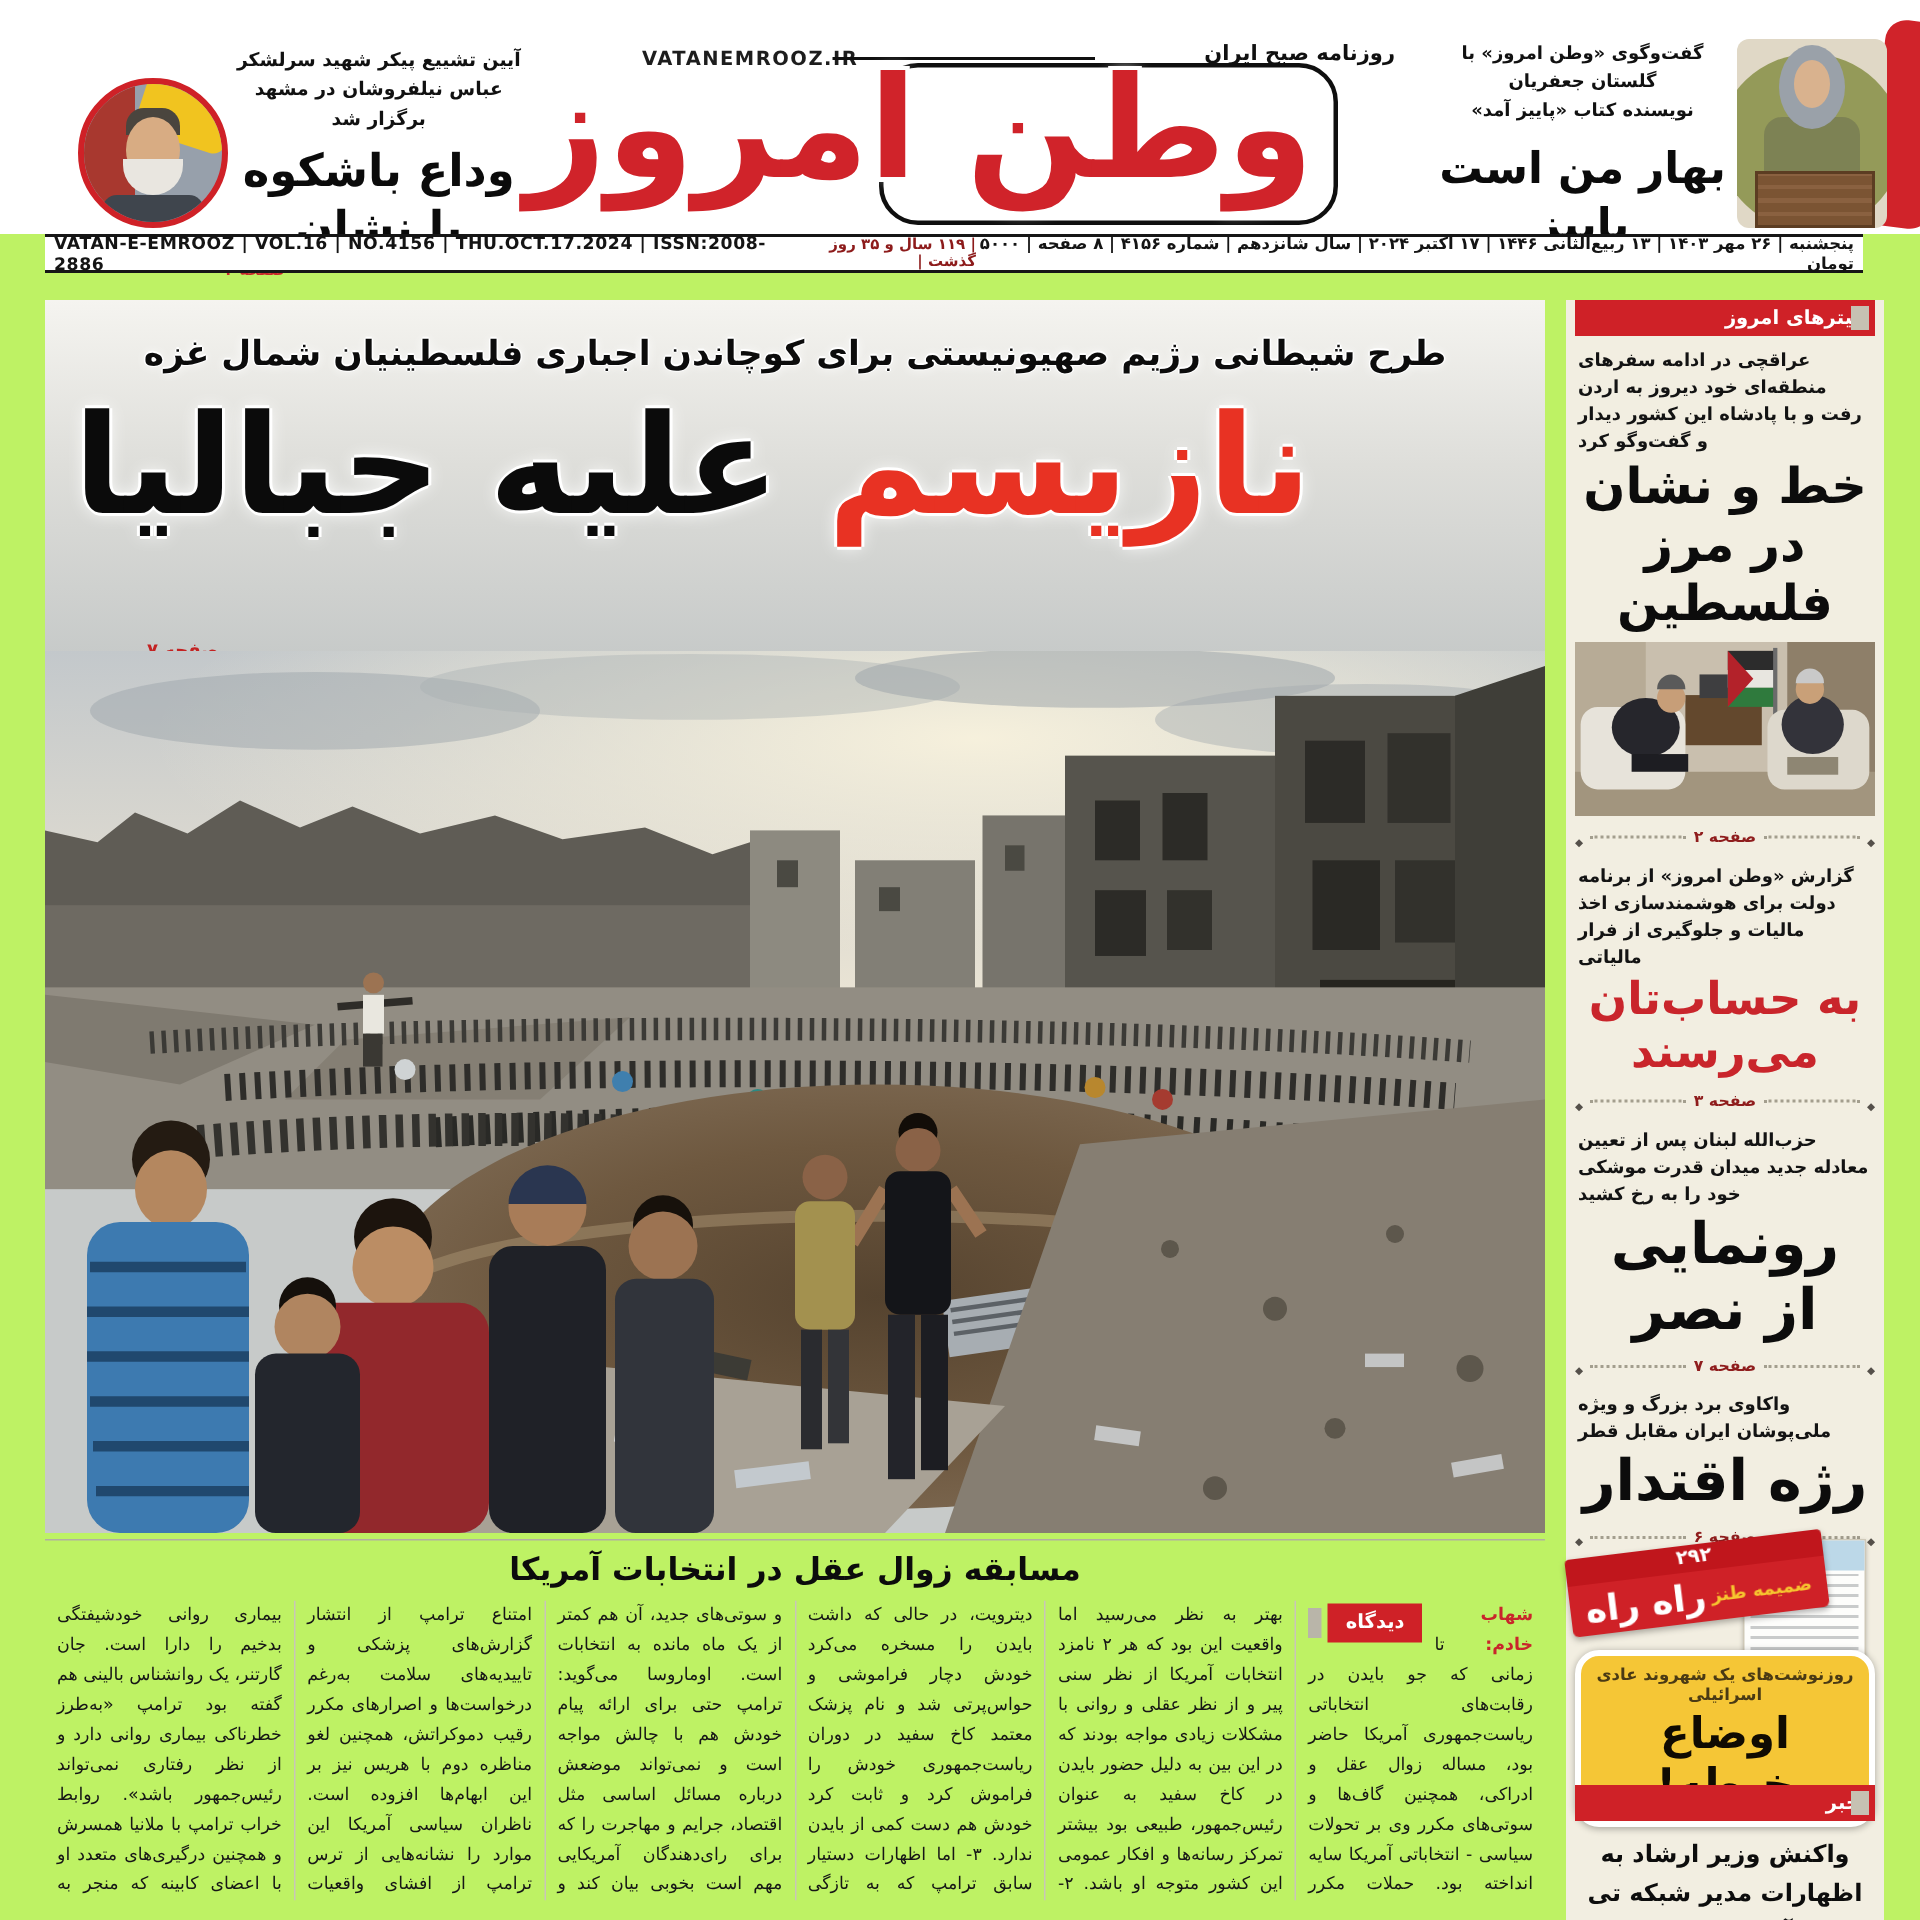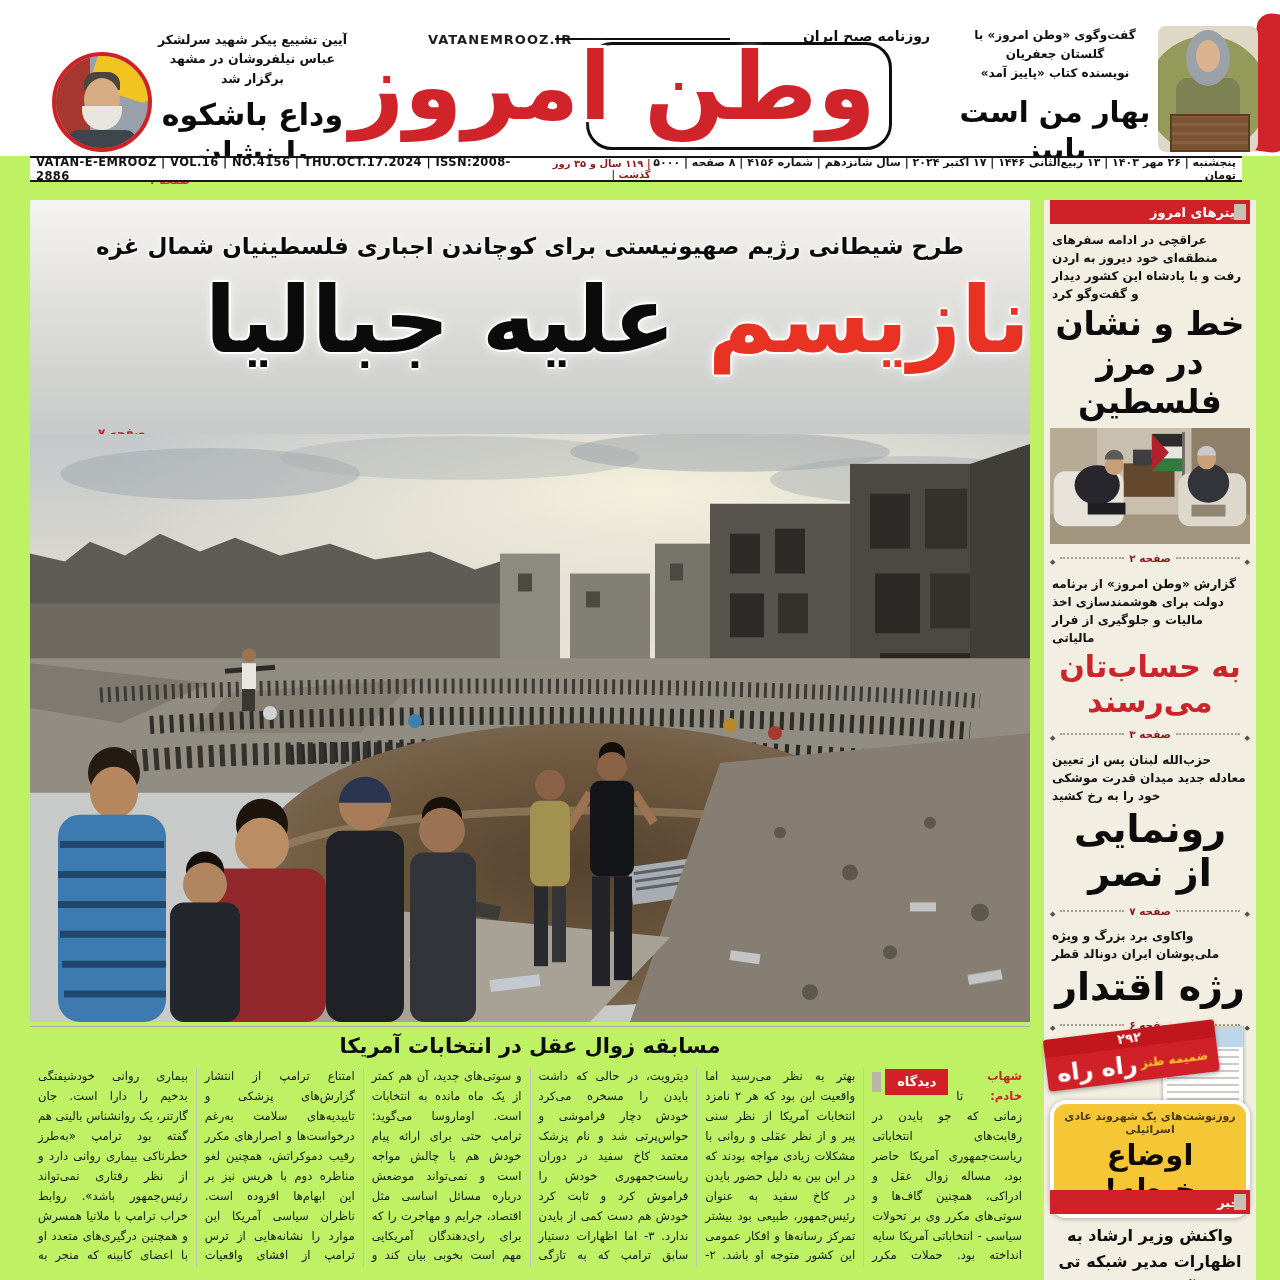--- a/index.html
+++ b/index.html
@@ -37,24 +37,24 @@
   .wp-body{position:absolute;left:18px;top:52px;width:64px;height:46px;background:#7d8254;border-radius:12px 12px 0 0;}
   .wp-case{position:absolute;left:12px;bottom:0;width:76px;height:34px;border:2px solid #5c3d22;background:repeating-linear-gradient(0deg,#7b5433 0 6px,#8a6140 6px 9px);}
   .dateline{position:absolute;left:30px;top:156px;width:1212px;height:26px;border-top:2px solid #161616;border-bottom:2px solid #161616;
             display:flex;align-items:center;justify-content:space-between;padding:0 6px;box-sizing:border-box;background:#fff;}
   .dl-fa{font-size:11px;font-weight:700;color:#141414;}
   .dl-counter{font-size:10px;font-weight:700;color:#8d1b1b;}
   .dl-en{direction:ltr;font-size:11.5px;font-weight:700;letter-spacing:.4px;color:#141414;}
   
   .lead{position:absolute;left:30px;top:200px;width:1000px;height:822px;overflow:hidden;
         background:linear-gradient(180deg,#f5f4f0 0,#dededa 110px,#c7cac9 235px,#c7cac9 100%);}
-  .lead-kicker{margin-top:28px;text-align:center;font-size:23px;font-weight:700;line-height:1.62;color:#0c0c0c;
+  .lead-kicker{margin-top:18px;text-align:center;font-size:23px;font-weight:700;line-height:1.62;color:#0c0c0c;
         text-shadow:-1px 0 #fff,1px 0 #fff,0 1px #fff,0 -1px #fff,0 0 7px #fff;}
-  .lead-headline{margin-top:10px;text-align:right;font-size:92px;font-weight:700;line-height:1;
-        text-shadow:-2px 0 #fff,2px 0 #fff,0 2px #fff,0 -2px #fff,0 0 12px #fff;}
+  .lead-headline{margin-top:10px;text-align:left;font-size:92px;font-weight:700;line-height:1;
+        text-shadow:-2px 0 #fff,2px 0 #fff,0 2px #fff,0 -2px #fff,0 0 12px #fff;padding-left:19px;}
   .hl-red{color:#e83223;} .hl-black{color:#0b0b0b;}
   .lead-page{position:absolute;left:68px;top:226px;font-size:12px;font-weight:700;color:#c32222;}
   .lead-photo{position:absolute;left:0;bottom:0;width:1000px;height:588px;}
   
   .sidebar{position:absolute;left:1044px;top:200px;width:212px;height:1080px;background:#f2eee1;box-sizing:border-box;padding:0 6px;}
   .sb-bar{position:relative;height:24px;background:#cf2127;display:flex;align-items:center;padding:0 8px 0 6px;box-sizing:border-box;}
   .sb-bar-label{color:#fff;font-size:13px;font-weight:700;margin-right:2px;}
   .bar-sq{position:absolute;right:4px;top:4px;width:12px;height:16px;background:#c6c1b2;}
   .sb-kicker{text-align:left;font-size:12px;font-weight:700;line-height:1.5;color:#131313;margin:7px 2px 2px;}
   .sb-h{text-align:center;font-size:33px;font-weight:700;line-height:1.18;color:#0c0c0c;letter-spacing:-1px;}
@@ -351,21 +351,21 @@
     <div class="sb-kicker">حزب‌الله لبنان پس از تعیین معادله جدید میدان قدرت موشکی خود را به رخ کشید</div>
     <div class="sb-h single">رونمایی از نصر</div>
     <div class="sb-sep">
       <span class="dia"></span>
         <span class="dots"></span>
       <span class="pg">صفحه ۷</span>
       <span class="dots"></span>
         <span class="dia"></span>
     </div>
 
-    <div class="sb-kicker">واکاوی برد بزرگ و ویژه ملی‌پوشان ایران دونالد قطر</div>
+    <div class="sb-kicker">واکاوی برد بزرگ و ویژه ملی‌پوشان ایران مقابل قطر</div>
     <div class="sb-h single">رژه اقتدار</div>
     <div class="sb-sep">
       <span class="dia"></span>
         <span class="dots"></span>
       <span class="pg">صفحه ۶</span>
       <span class="dots"></span>
         <span class="dia"></span>
     </div>
 
     <div class="supp">

